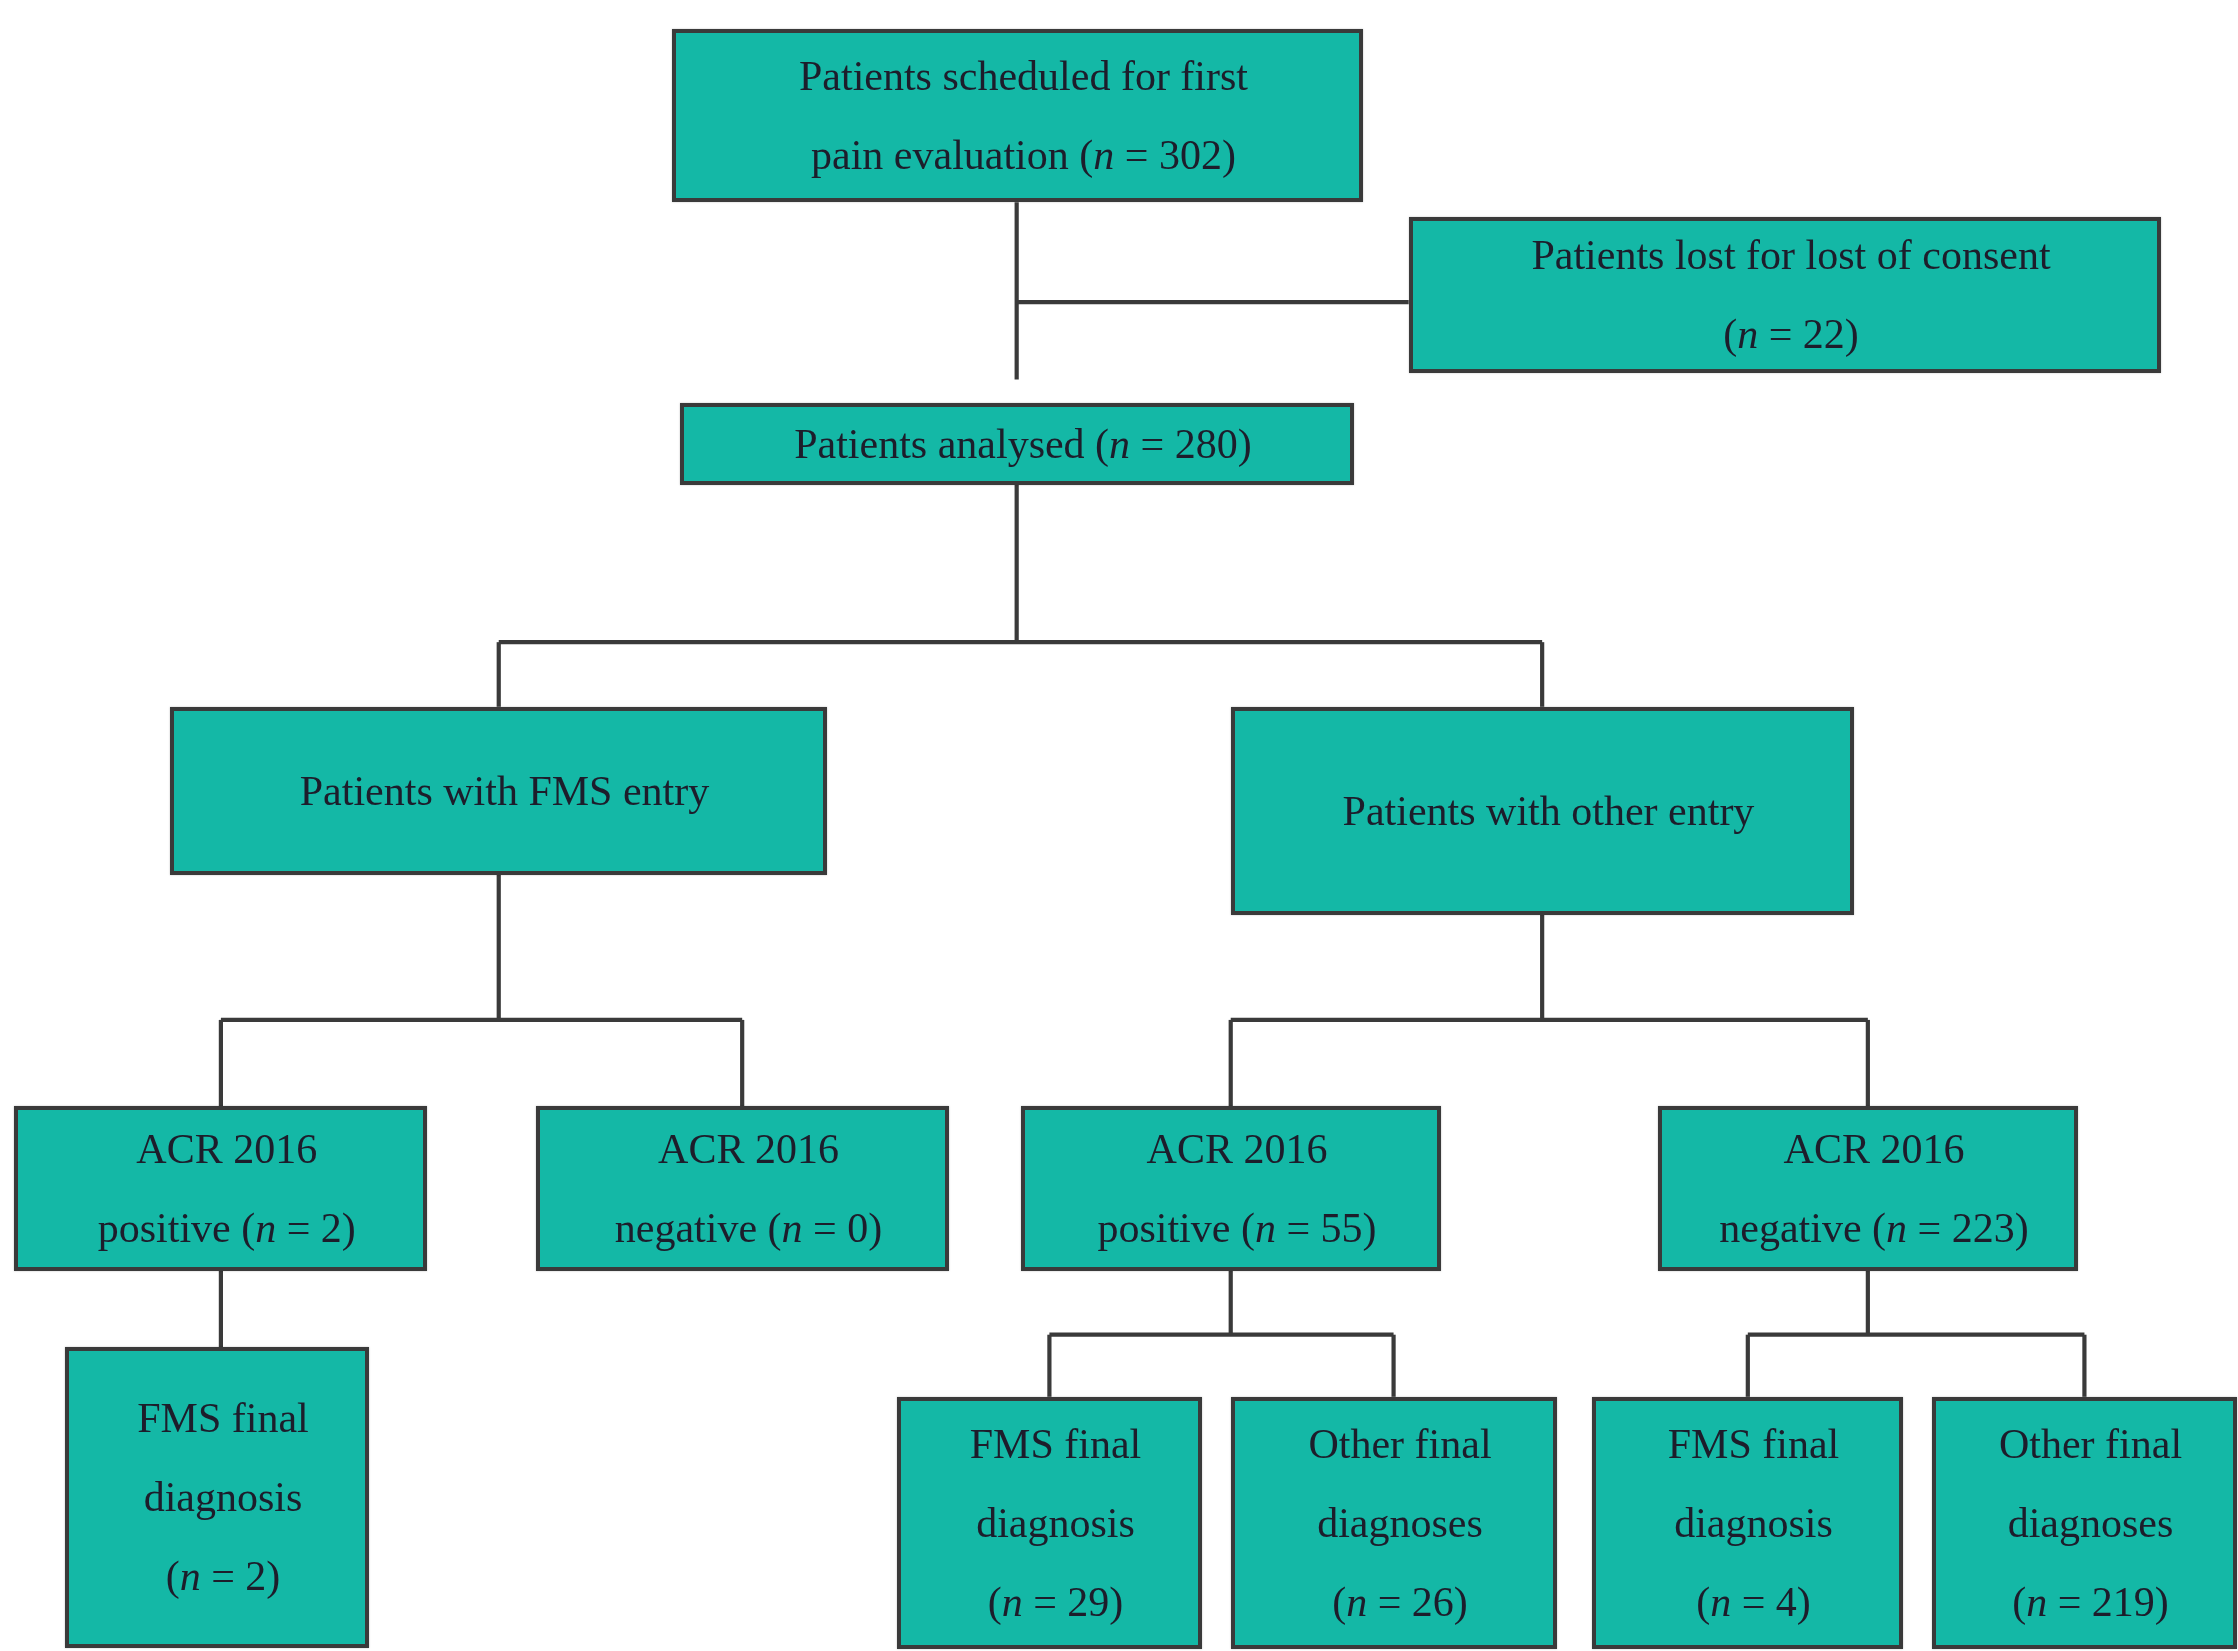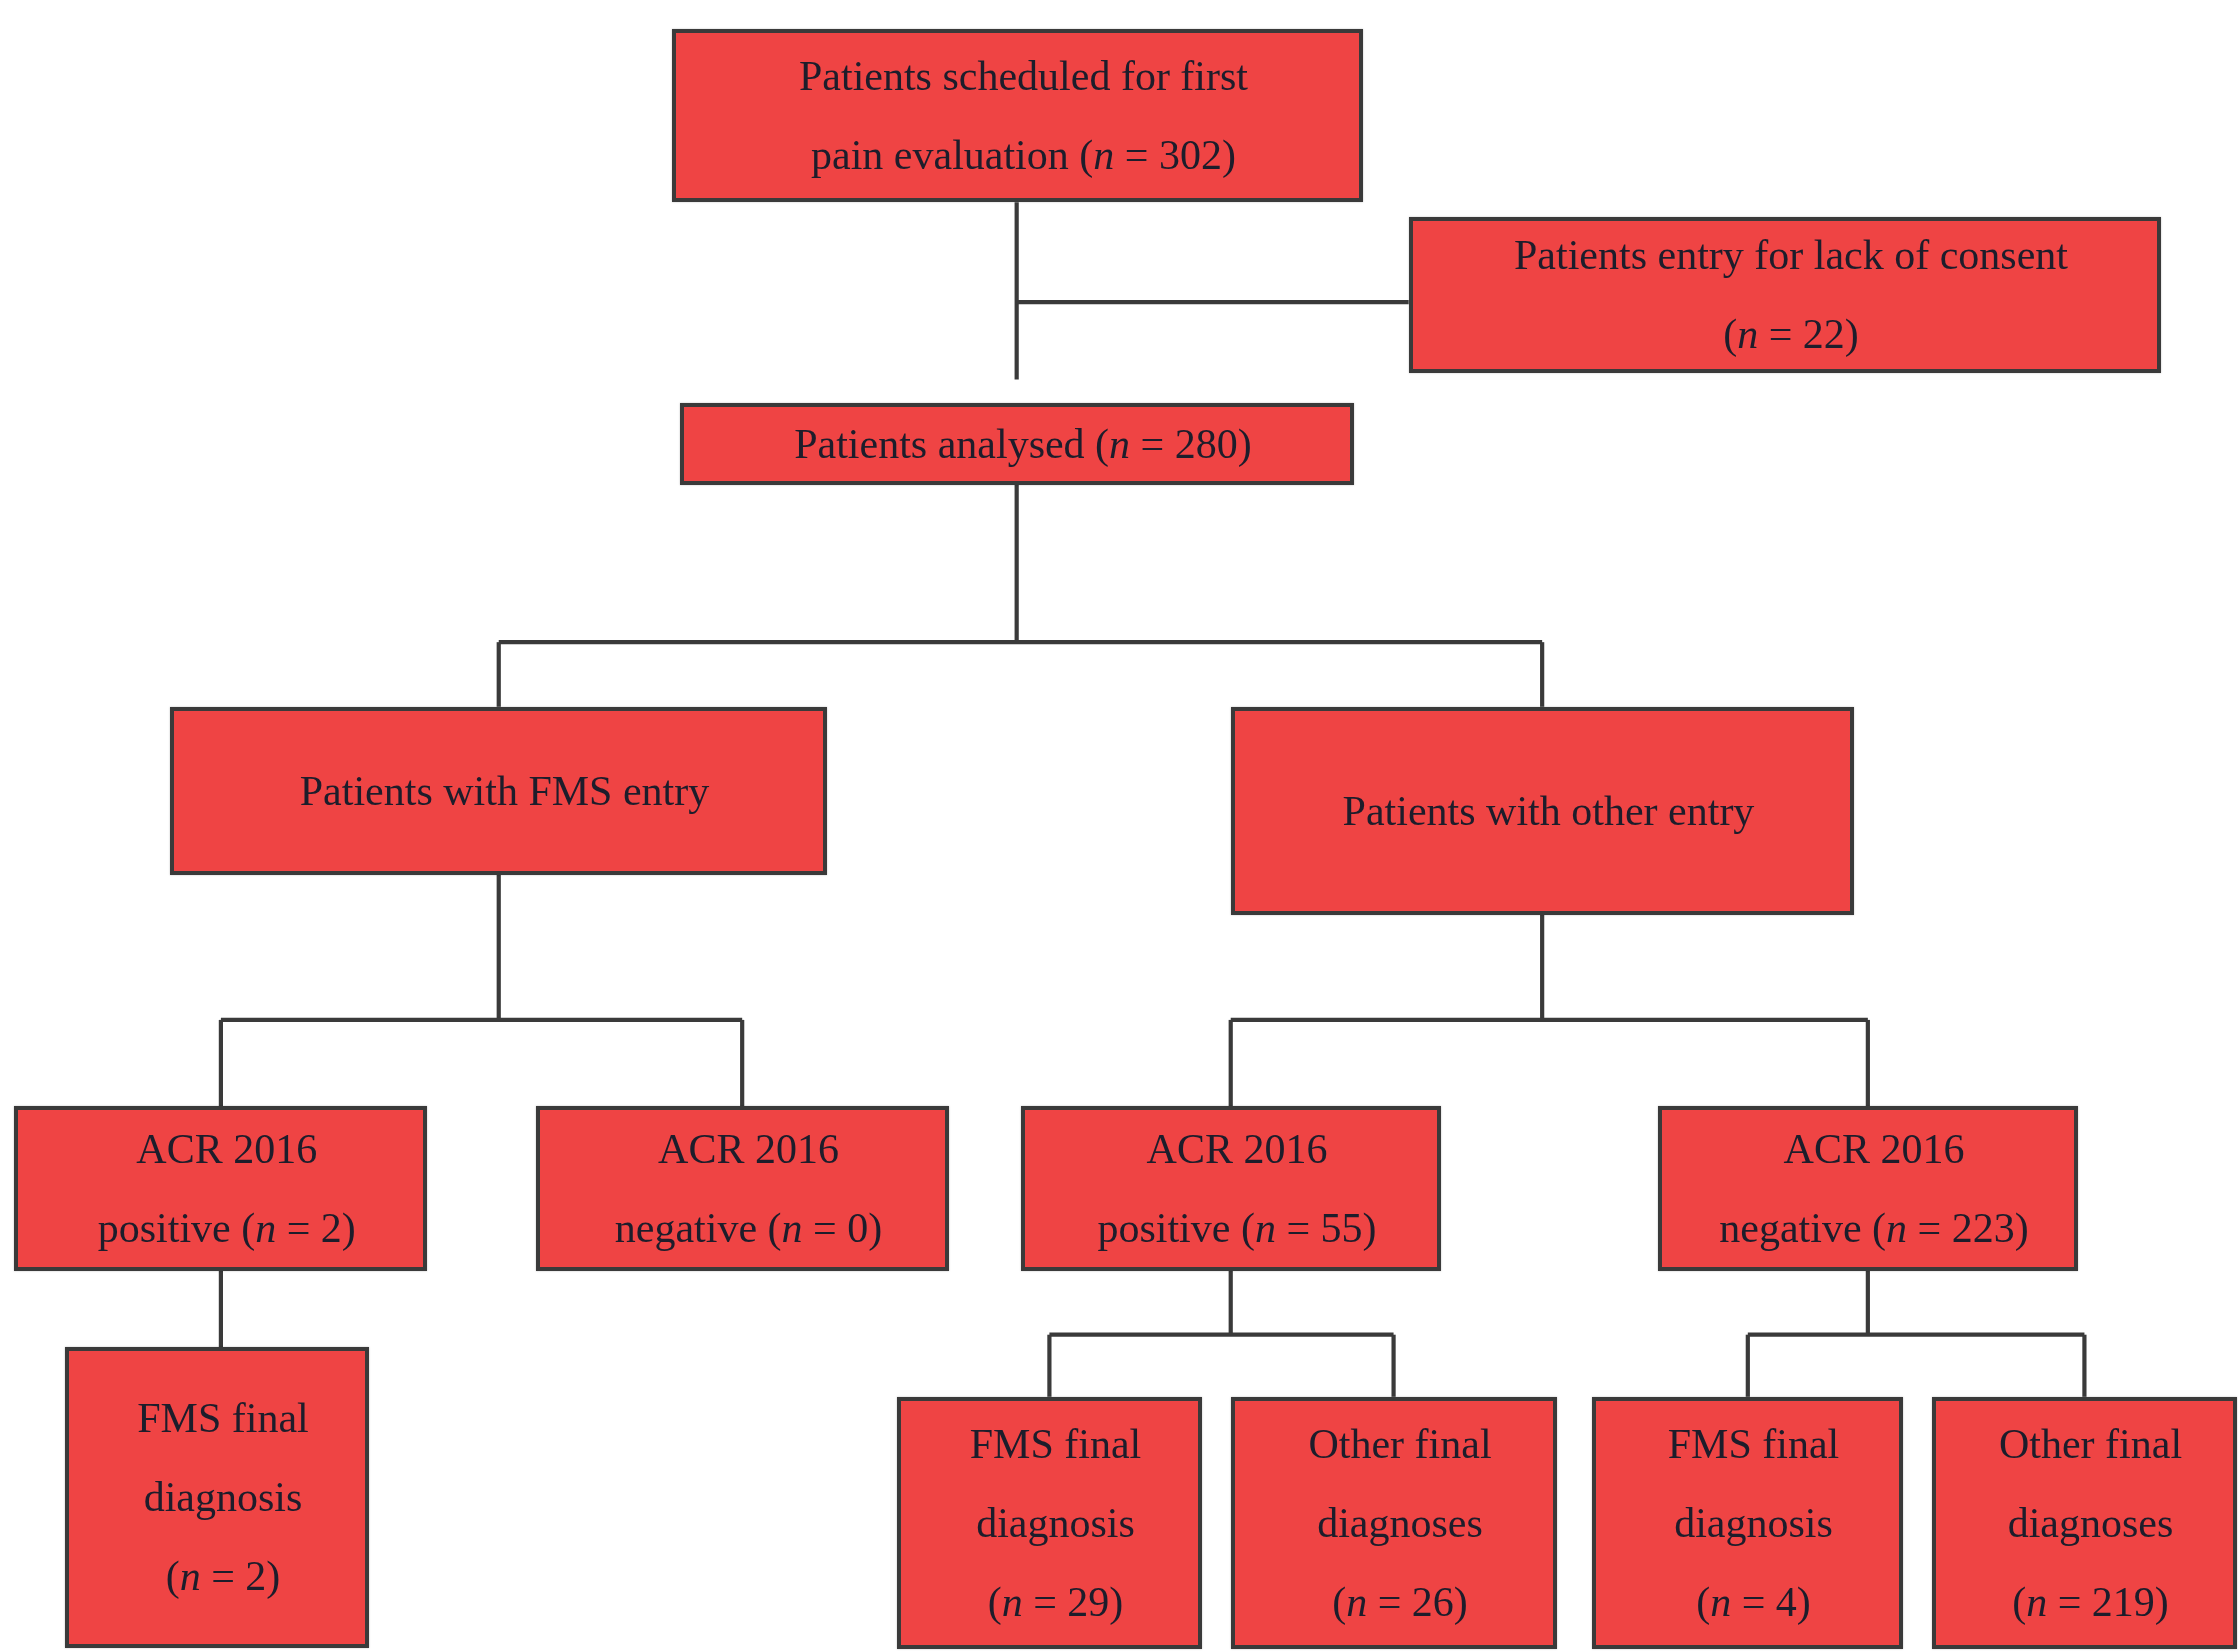--- a/index.html
+++ b/index.html
@@ -17,21 +17,21 @@
     font-family: "Liberation Serif", "DejaVu Serif", serif;
     color: var(--text-color);
     overflow: hidden;
   }
   svg.connectors { position: absolute; left: 0; top: 0; width: 2239px; height: 1652px; }
   svg.connectors line { stroke: var(--line-color); stroke-width: 5; }
   .node {
     position: absolute;
     box-sizing: border-box;
     border: 4.2px solid var(--border-color);
-    background: #ef4444;
+    background: #14b8a6;
     display: flex;
     flex-direction: column;
     align-items: center;
     justify-content: center;
     text-align: center;
     font-size: 42px;
     box-shadow: 0 0 1.7px rgba(0,0,0,0.25);
     padding-left: 12px;
   }
   .bline { line-height: 79px; white-space: nowrap; }
@@ -74,21 +74,21 @@
     <line x1="2082" y1="1590" x2="2483" y2="1590"></line>
     <line x1="2082" y1="1590" x2="2082" y2="1664"></line>
     <line x1="2483" y1="1590" x2="2483" y2="1664"></line>
   </svg>
 
   <div class="node" style="left:672px;  top:29px;   width:691px; height:173px;">
       <div class="bline">Patients scheduled for first</div>
       <div class="bline">pain evaluation (<i class="nvar">n</i> = 302)</div>
     </div>
   <div class="node" style="left:1409px; top:217px;  width:752px; height:156px;">
-      <div class="bline">Patients entry for lack of consent</div>
+      <div class="bline">Patients lost for lost of consent</div>
       <div class="bline">(<i class="nvar">n</i> = 22)</div>
     </div>
   <div class="node" style="left:680px;  top:379px;  width:674px; height:82px;margin-top:24px;">
       <div class="bline">Patients analysed (<i class="nvar">n</i> = 280)</div>
     </div>
   <div class="node" style="left:170px;  top:707px;  width:657px; height:168px;font-family:Liberation Serif, serif;">
       <div class="bline">Patients with FMS entry</div>
     </div>
   <div class="node" style="left:1231px; top:707px;  width:623px; height:208px;">
       <div class="bline">Patients with other entry</div>

